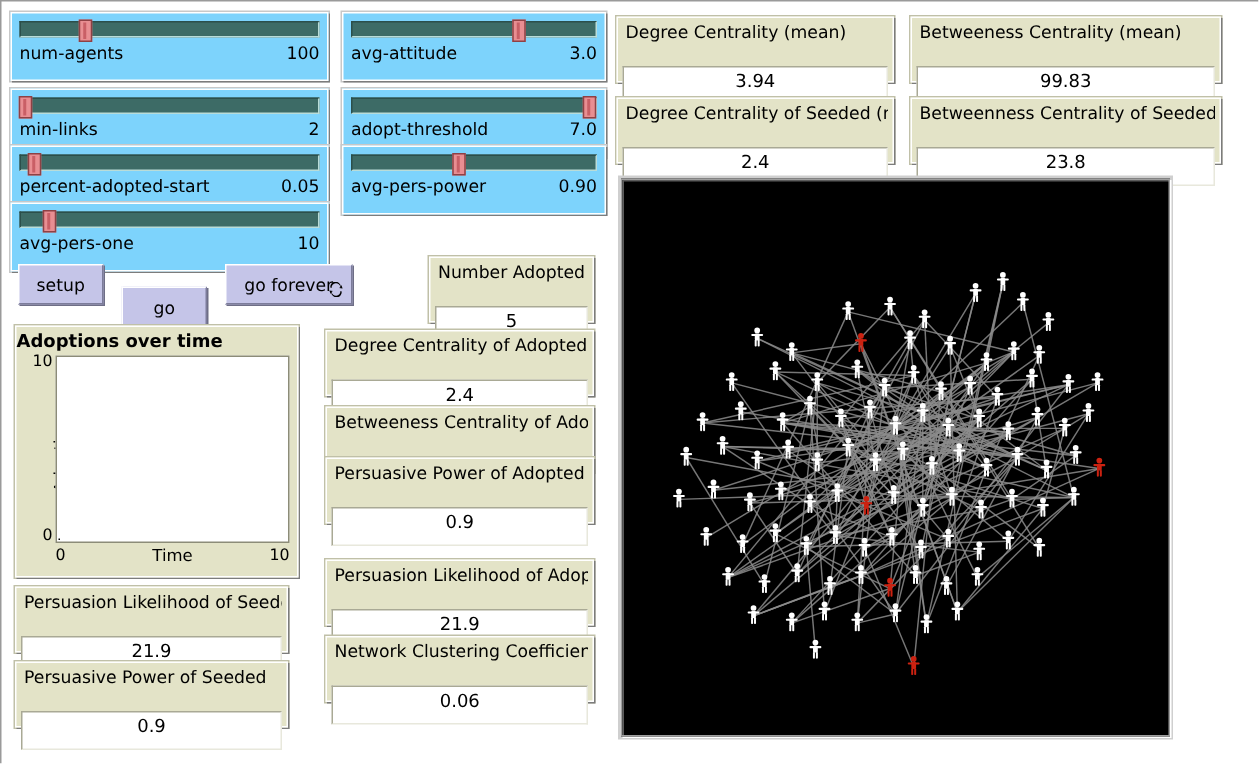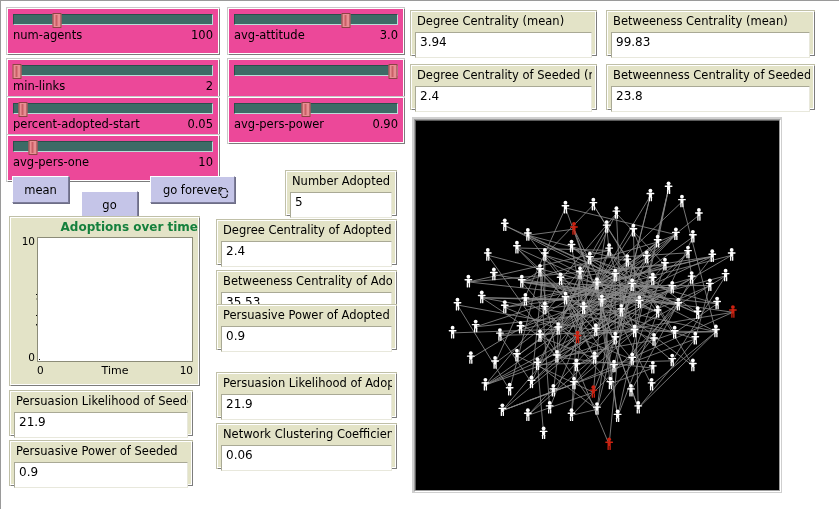--- a/index.html
+++ b/index.html
@@ -23,21 +23,21 @@
   }
 
   
   .widget {
     position: absolute;
     box-sizing: border-box;
   }
 
   
   .slider {
-    background: #ec4899;
+    background: #7dd3fc;
     border: 1px solid #ffffff;
     box-shadow: 1px 1px 0 0 #7c7c7c, 0 0 0 1px #c8c8c8;
     padding: 3px 5px 2px 5px;
   }
   .slider .track-wrap {
     position: relative;
     height: 13px;
     margin: 1px 0 1px 0;
   }
   .slider .track {
@@ -82,38 +82,39 @@
   .monitor {
     background: #e3e3c7;
     border: 1px solid #ffffff;
     box-shadow: 1px 1px 0 0 #7c7c7c, 0 0 0 1px #c0c0a8;
     padding: 2px 3px 3px 3px;
   }
   .monitor .mlabel {
     font-size: 11.5px;
     color: #000;
     line-height: 14px;
-    padding: 0 2px 4px 2px;
+    padding: 0 2px 16px 2px;
     white-space: nowrap;
     overflow: hidden;
   }
   .monitor.center .mlabel { text-align: center; }
   .monitor .mvalue {
     background: #ffffff;
     border: 1px solid #a9a995;
     border-right-color: #e8e8dc;
     border-bottom-color: #e8e8dc;
     font-size: 12px;
     color: #000;
     line-height: 16px;
     padding: 1px 4px;
     height: 26px;
     box-sizing: border-box;
     overflow: hidden;
     white-space: nowrap;
+    text-align: center;
   }
 
   
   .nlbutton {
     background: #c5c5e8;
     border: 1px solid #ffffff;
     border-right-color: #7c7c9a;
     border-bottom-color: #7c7c9a;
     box-shadow: 1px 1px 0 0 #6e6e86;
     font-size: 11.5px;
@@ -136,24 +137,24 @@
   
   .plot {
     background: #e3e3c7;
     border: 1px solid #ffffff;
     box-shadow: 1px 1px 0 0 #7c7c7c, 0 0 0 1px #c0c0a8;
     box-sizing: border-box;
   }
   .plot .ptitle {
     font-size: 12px;
     font-weight: bold;
-    text-align: right;
+    text-align: left;
     line-height: 16px;
     padding-top: 1px;
-    color: #15803d;
+    color: #000000;
   }
   .plot .pbody {
     position: absolute;
     left: 26px; top: 19px; right: 5px; bottom: 22px;
   }
   .plot .parea {
     position: absolute;
     left: 0; top: 0; right: 0; bottom: 0;
     background: #ffffff;
     border: 1px solid #8c8c78;
@@ -268,20 +269,24 @@
       <span class="sname">avg-attitude</span>
       <span class="sval">3.0</span>
     </div>
   </div>
 
   <div class="widget slider" style="left:227px; top:58px; width:176px; height:46px;">
     <div class="track-wrap">
       <div class="track"></div>
       <div class="handle" style="left: calc(97%);"></div>
     </div>
+    <div class="row">
+      <span class="sname">adopt-threshold</span>
+      <span class="sval">7.0</span>
+    </div>
   </div>
 
   <div class="widget slider" style="left:227px; top:96px; width:176px; height:46px;">
     <div class="track-wrap">
       <div class="track"></div>
       <div class="handle" style="left: calc(44%);"></div>
     </div>
     <div class="row">
       <span class="sname">avg-pers-power</span>
       <span class="sval">0.90</span>
@@ -303,21 +308,21 @@
     <div class="mlabel">Degree Centrality of Seeded (mean)</div>
     <div class="mvalue">2.4</div>
   </div>
 
   <div class="widget monitor" style="left:606px; top:64px; width:207px; height:44px;">
     <div class="mlabel">Betweenness Centrality of Seeded (me...</div>
     <div class="mvalue">23.8</div>
   </div>
 
   <div class="nlbutton" style="left:11px; top:175px; width:57px; height:27px;">
-    <span class="blabel">mean</span>
+    <span class="blabel">setup</span>
   </div>
 
   <div class="nlbutton" style="left:80px; top:190px; width:57px; height:27px;">
     <span class="blabel">go</span>
   </div>
 
   <div class="nlbutton" style="left:149px; top:175px; width:85px; height:27px;">
     <span class="blabel">go forever</span>
     <svg class="forever-ico" viewBox="0 0 10 10">
       <path d="M1.2 3.6 A3.3 3.3 0 0 1 8.2 3.0 L8.6 2.0 L9.4 4.4 L7.0 4.0 L7.9 3.5 A2.5 2.5 0 0 0 2.1 4.0 Z" fill="#000"></path>

